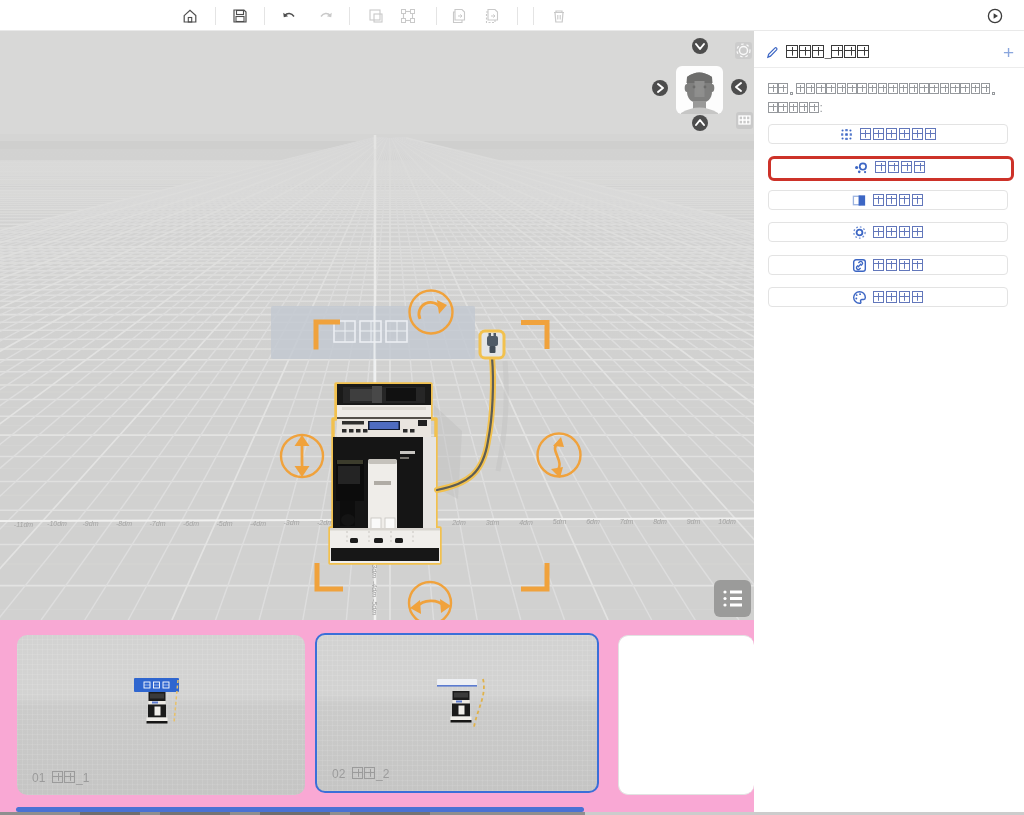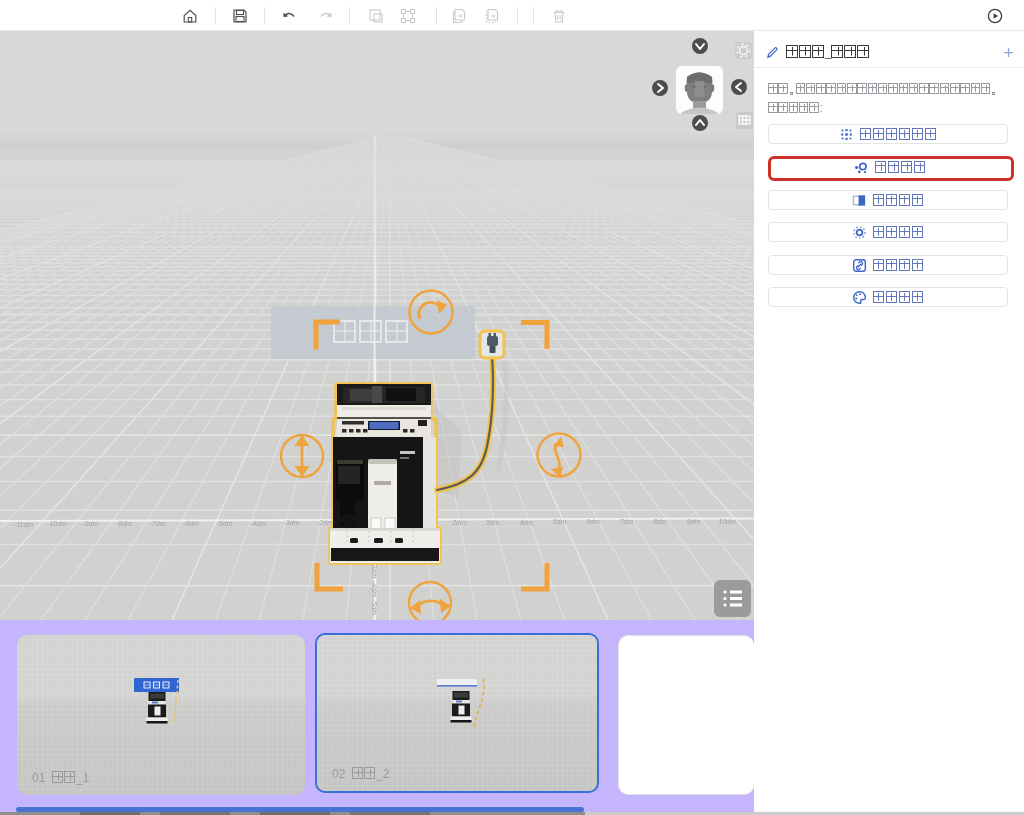--- a/index.html
+++ b/index.html
@@ -468,21 +468,21 @@
               <path d="M9.2,10.6 l-1.2,1.2 a1.9,1.9 0 0 1 -2.7,-2.7 l1.2,-1.2"></path>
             </g>
           </svg></span><i class="k" style="width:11px;height:12px;margin-right:2px;vertical-align:-1px"></i><i class="k" style="width:11px;height:12px;margin-right:2px;vertical-align:-1px"></i><i class="k" style="width:11px;height:12px;margin-right:2px;vertical-align:-1px"></i><i class="k" style="width:11px;height:12px;margin-right:2px;vertical-align:-1px"></i></div>
       <div style="position:absolute;left:14px;top:256px;width:240px;height:20px;background:#fff;border:1px solid #e3e3e3;border-radius:4px;text-align:center;line-height:20px;color:#6277bb"><span class="bic"><svg viewBox="0 0 16 16" width="15" height="15">
             <path d="M8,1.8 a6.2,6.2 0 1 0 0,12.4 c1.4,0 1.8,-0.9 1.3,-1.8 c-0.6,-1.1 0.1,-2.3 1.5,-2.3 l1.7,0 c1,0 1.7,-0.8 1.7,-2 C14.2,4.3 11.4,1.8 8,1.8 Z" fill="none" stroke="#3c66c4" stroke-width="1.5"></path>
             <circle cx="5" cy="5.4" r="1" fill="#3c66c4"></circle>
             <circle cx="8.6" cy="4.4" r="1" fill="#3c66c4"></circle>
             <circle cx="4.6" cy="9" r="1" fill="#3c66c4"></circle>
           </svg></span><i class="k" style="width:11px;height:12px;margin-right:2px;vertical-align:-1px"></i><i class="k" style="width:11px;height:12px;margin-right:2px;vertical-align:-1px"></i><i class="k" style="width:11px;height:12px;margin-right:2px;vertical-align:-1px"></i><i class="k" style="width:11px;height:12px;margin-right:2px;vertical-align:-1px"></i></div>
 </div>
-<div style="position:absolute;left:0;top:620px;width:754px;height:195px;background:#c4b5fd">
+<div style="position:absolute;left:0;top:620px;width:754px;height:195px;background:#f9a8d4">
 <div style="position:absolute;left:17px;top:15px;width:288px;height:160px;border-radius:10px;background-color:#c9c9c8;background-image:linear-gradient(180deg, rgba(255,255,255,0.18) 0 38%, rgba(255,255,255,0.04) 45%, rgba(0,0,0,0.02) 100%),repeating-linear-gradient(0deg, rgba(255,255,255,0.09) 0 1px, transparent 1px 5px),repeating-linear-gradient(90deg, rgba(255,255,255,0.09) 0 1px, transparent 1px 5px);overflow:hidden">
         <svg width="288" height="160" style="position:absolute;left:0;top:0">
 <rect x="117" y="43" width="45" height="14" rx="1" fill="#2f66cf"></rect>
 <g stroke="#ffffff" stroke-width="0.9" fill="none">
             <rect x="127" y="47" width="6" height="6"></rect>
             <rect x="136.5" y="47" width="6" height="6"></rect>
             <rect x="146" y="47" width="6" height="6"></rect>
             <path d="M127,50 h6 M136.5,50 h6 M146,50 h6" stroke-width="0.5"></path>
           </g>
 <g transform="translate(129,57) scale(1.0)">

